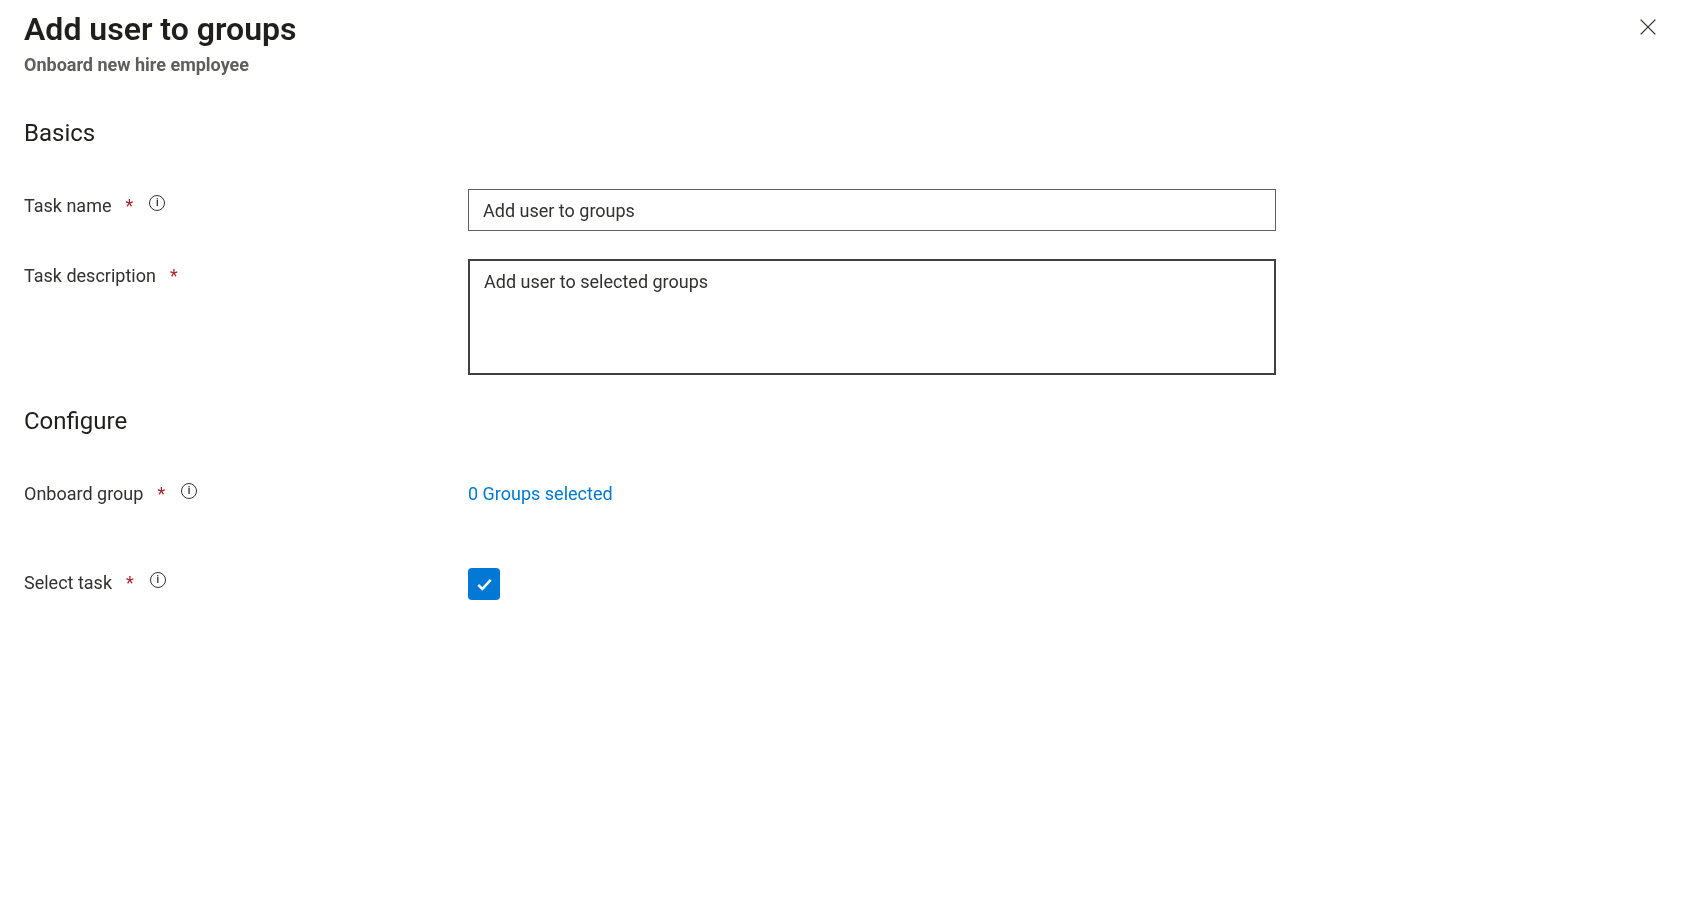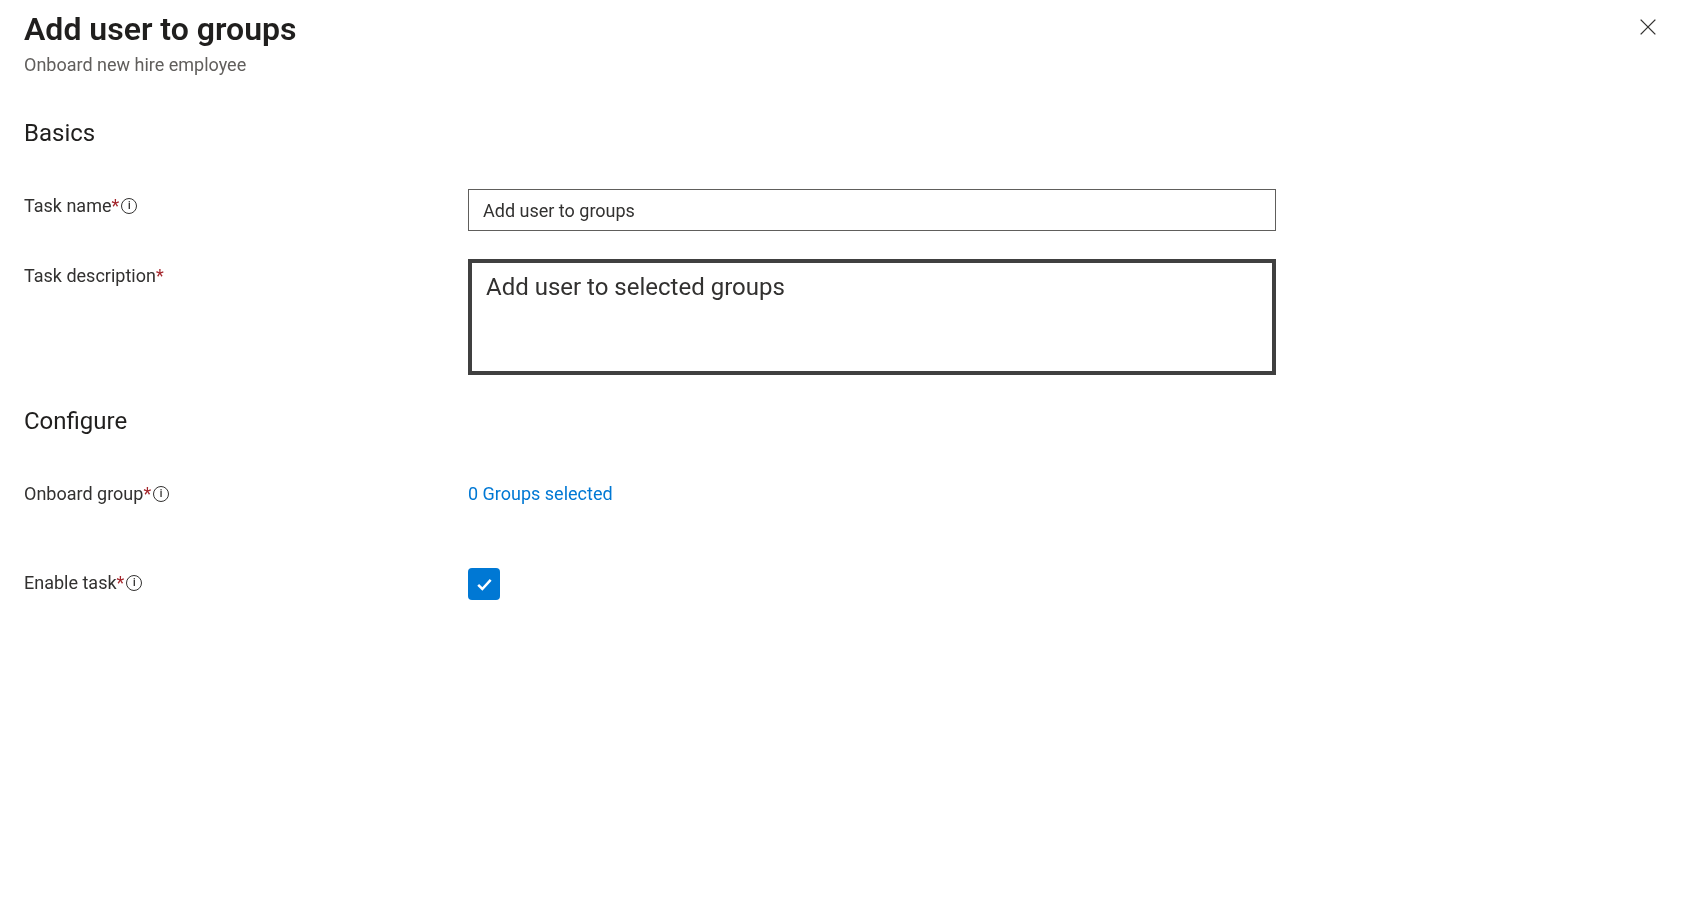--- a/index.html
+++ b/index.html
@@ -21,20 +21,21 @@
     .page-title {
       font-size: 32px;
       font-weight: 600;
       color: #201f1e;
       line-height: 1.2;
     }
     .page-subtitle {
       font-size: 18px;
       color: #605e5c;
       margin-top: 6px;
+      font-weight: bold;
     }
     .close-btn {
       background: none;
       border: none;
       cursor: pointer;
       padding: 6px;
       margin-right: 4px;
       color: #323130;
     }
     .close-btn svg {
@@ -50,22 +51,21 @@
     }
     .form-row {
       display: flex;
       align-items: flex-start;
       margin-bottom: 28px;
     }
     .label-col {
       width: 444px;
       flex: 0 0 444px;
       display: flex;
-      align-items: center;
-      gap: 0;
+      gap: 14px;
       padding-top: 6px;
     }
     .label-text {
       font-size: 18px;
       color: #323130;
     }
     .required {
       color: #a4262c;
       font-size: 18px;
     }
@@ -94,23 +94,23 @@
       border: 1px solid #605e5c;
       padding: 0 14px;
       font-size: 18px;
       font-family: inherit;
       color: #323130;
       background: #ffffff;
     }
     .textarea-input {
       width: 100%;
       height: 116px;
-      border: 4px solid #404040;
+      border: 2px solid #404040;
       padding: 10px 14px;
-      font-size: 24px;
+      font-size: 18px;
       font-family: inherit;
       color: #323130;
       background: #ffffff;
       resize: none;
     }
     .link-text {
       color: #0078d4;
       font-size: 18px;
       cursor: pointer;
       text-decoration: none;
@@ -195,21 +195,21 @@
       <span class="required">*</span>
       <span class="info-icon">i</span>
     </div>
     <div class="input-col">
       <a class="link-text">0 Groups selected</a>
     </div>
   </div>
 
   <div class="form-row">
     <div class="label-col">
-      <span class="label-text">Enable task</span>
+      <span class="label-text">Select task</span>
       <span class="required">*</span>
       <span class="info-icon">i</span>
     </div>
     <div class="input-col">
       <div class="checkbox-wrapper">
         <div class="checkbox">
           <svg viewBox="0 0 24 24">
             <polyline points="5 13 10 18 20 7"></polyline>
           </svg>
         </div>

